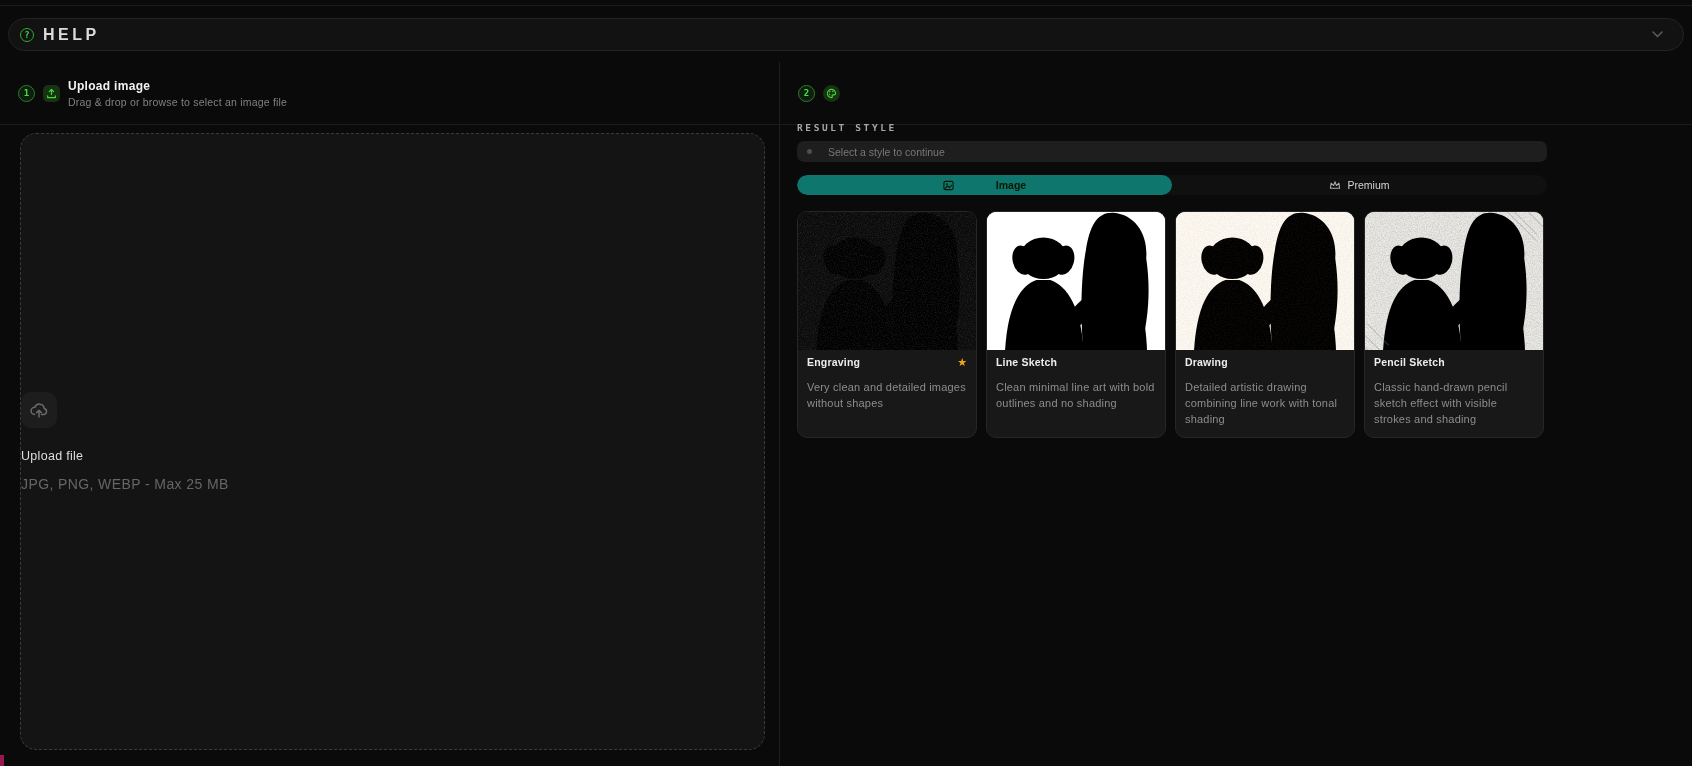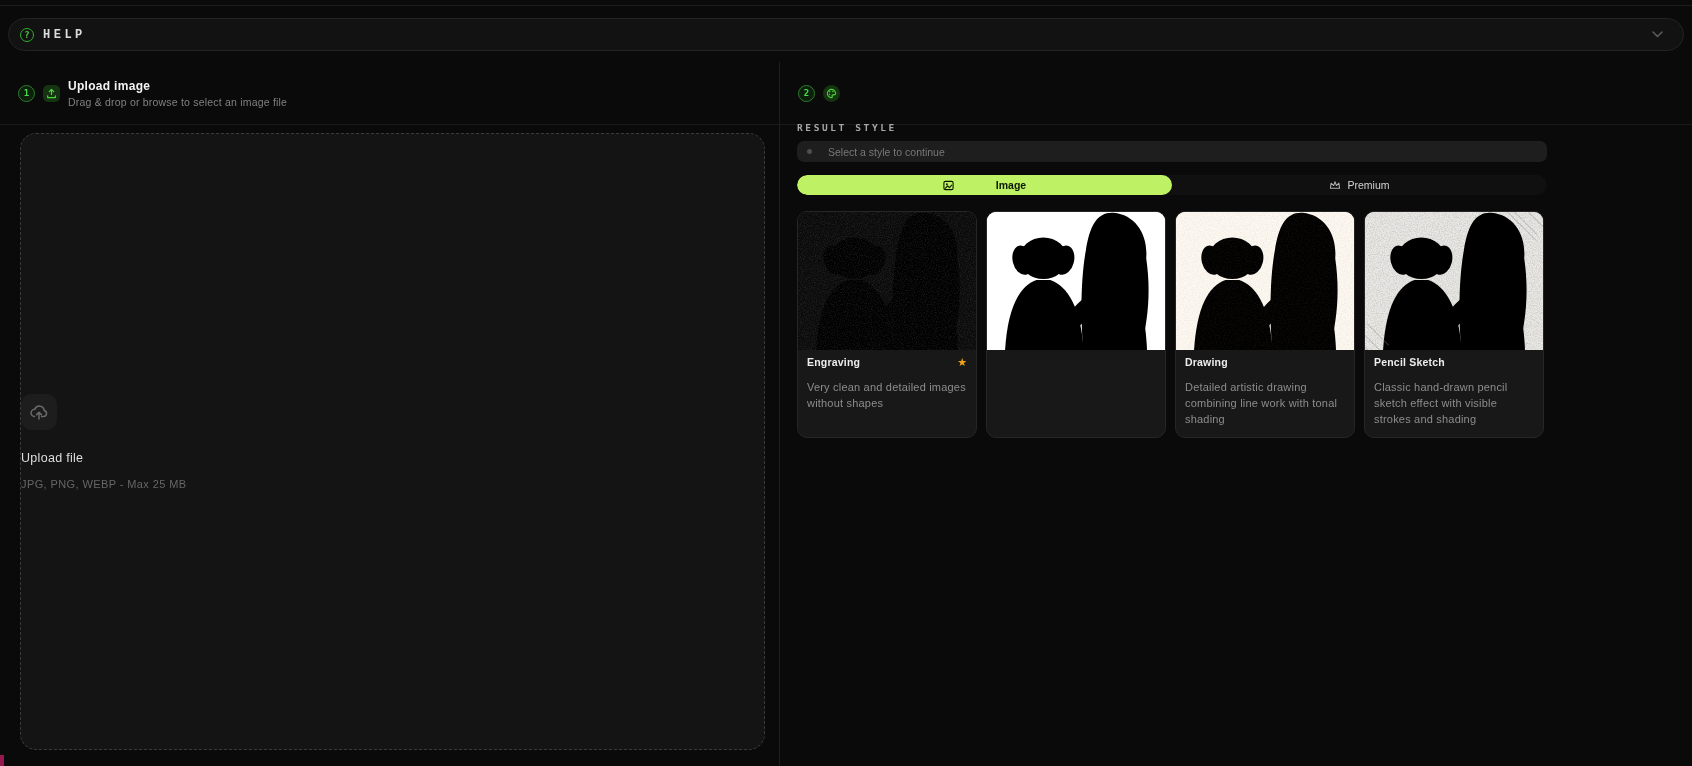--- a/index.html
+++ b/index.html
@@ -21,22 +21,22 @@
     padding:0 20px 0 11px; cursor:pointer;
   }
   .help-left { display:flex; align-items:center; gap:9px; }
   .help-icon {
     width:14px; height:14px; border-radius:50%;
     border:1.3px solid #2fae2f; color:#3fd13f;
     font-size:9px; font-weight:bold; display:grid; place-items:center;
     font-family:"DejaVu Sans Mono", monospace;
   }
   .help-label {
-    font-family:Liberation Mono, monospace;
-    font-size:12px; font-weight:bold; letter-spacing:3.5px; color:#dcdcdc;
+    font-family:Liberation Sans, sans-serif;
+    font-size:16px; font-weight:bold; letter-spacing:3.5px; color:#dcdcdc;
   }
   .chev svg { display:block; }
 
   
   .main { position:absolute; top:62px; left:0; right:0; bottom:0; display:flex; }
   .panel.left { width:780px; border-right:1px solid #1e1e1e; position:relative; }
   .panel.right { flex:1; position:relative; }
 
   .panel-header {
     height:63px; border-bottom:1px solid #1b1b1b;
@@ -63,21 +63,21 @@
     position:absolute; left:20px; right:14px; top:71px; bottom:16px;
     border:1px dashed #3a3a3a; border-radius:16px; background:#141414;
     display:flex; flex-direction:column; align-items:flex-start; justify-content:center;
     cursor:pointer;
   }
   .dz-icon {
     width:36px; height:36px; border-radius:10px; background:#1d1d1d;
     display:grid; place-items:center; margin-bottom:21px;
   }
   .dz-title { font-size:12.5px; color:#dedede; letter-spacing:.3px; }
-  .dz-formats { font-size:11px; color:#666666; margin-top:13px; letter-spacing:.4px; }
+  .dz-formats { font-size:14px; color:#666666; margin-top:13px; letter-spacing:.4px; }
 
   
   .right-body { position:absolute; top:50px; left:17px; width:750px; }
   .result-label {
     margin-top:10px;
     font-family:"DejaVu Sans Mono", monospace;
     font-size:9.5px; font-weight:bold; letter-spacing:2.6px; color:#a6a6a6;
   }
   .style-select {
     margin-top:8px; height:21px; border-radius:7px; background:#1e1e1e;
@@ -89,21 +89,21 @@
   .tabs {
     margin-top:13px; height:20px; display:flex;
     background:#101010; border-radius:10px; overflow:hidden;
   }
   .tab {
     flex:1; border:none; background:transparent; cursor:pointer;
     display:flex; align-items:center; justify-content:center; gap:6px;
     font-family:"Liberation Sans", sans-serif;
     font-size:10.5px; color:#d3d3d3; border-radius:10px;
   }
-  .tab.active { background:#bef264; color:#08130312; color:#0a1703; font-weight:bold;gap:42px; }
+  .tab.active { background:#0f766e; color:#08130312; color:#0a1703; font-weight:bold;gap:42px; }
   .tab svg { display:block; }
 
   
   .cards { margin-top:16px; display:flex; gap:9px; }
   .card {
     width:180px; border-radius:10px; background:#181818;
     border:1px solid #262626; overflow:hidden; cursor:pointer; flex:none;
   }
   .card-img { height:138px; position:relative; overflow:hidden; }
   .card-img svg { display:block; width:100%; height:100%; }
@@ -281,20 +281,26 @@
           </div>
         </div>
 
         <div class="card">
           <div class="card-img">
             <svg class="scene s-line" viewBox="0 0 180 150" preserveAspectRatio="xMidYMid slice">
               <rect width="180" height="150" fill="#ffffff"></rect>
               <use href="#scene"></use>
             </svg>
           </div>
+          <div class="card-text">
+            <div class="card-title-row">
+              <span class="card-title">Line Sketch</span>
+            </div>
+            <div class="card-desc">Clean minimal line art with bold outlines and no shading</div>
+          </div>
         </div>
 
         <div class="card">
           <div class="card-img">
             <svg class="scene s-draw" viewBox="0 0 180 150" preserveAspectRatio="xMidYMid slice">
               <rect width="180" height="150" fill="#fdf9f2"></rect>
               <use href="#scene"></use>
               <rect width="180" height="150" filter="url(#gs)" opacity="0.2"></rect>
             </svg>
           </div>

